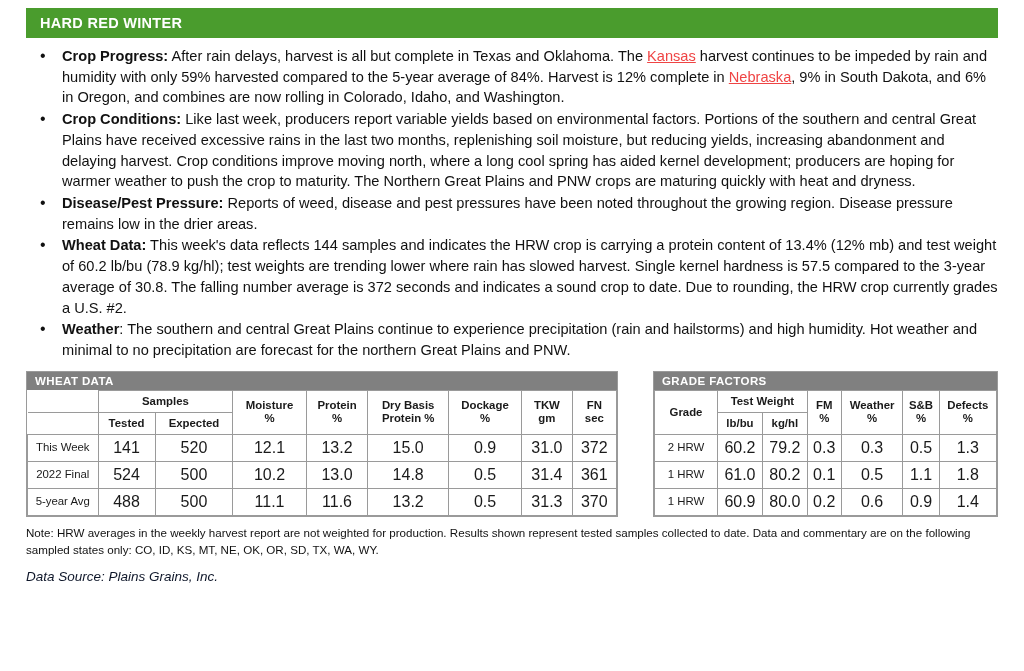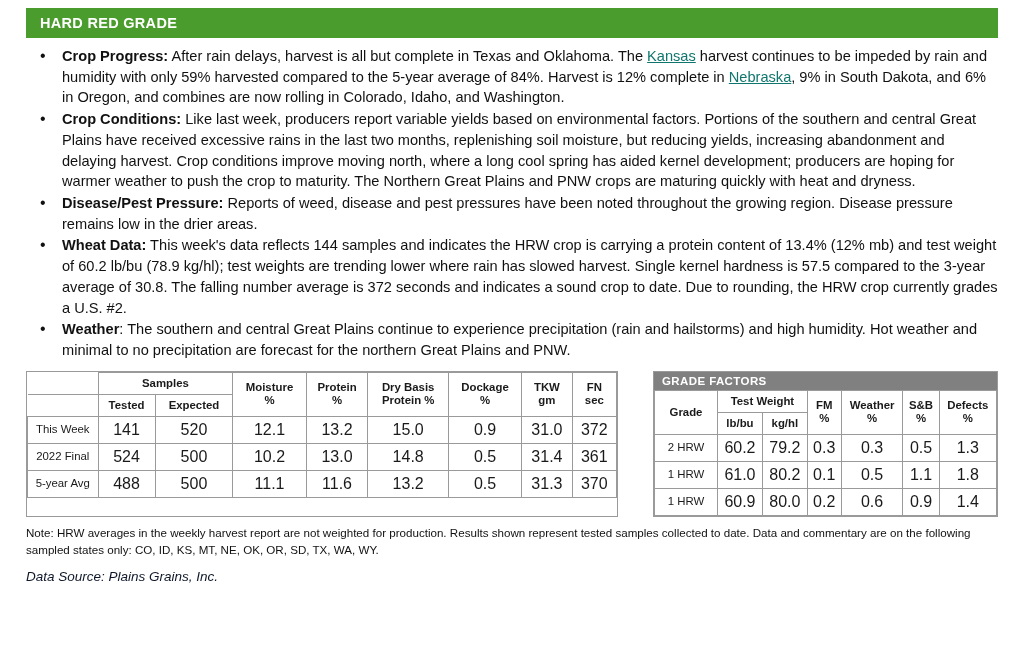--- a/index.html
+++ b/index.html
@@ -51,21 +51,21 @@
     left: 14px;
     top: -1px;
     font-size: 16px;
     color: #111;
   }
   .lead {
     font-weight: bold;
     text-align: center;
   }
   .lnk {
-    color: #0f766e;
+    color: #ef4444;
     text-decoration: underline;
   }
   
   .tables {
     display: flex;
     gap: 8px;
     margin-top: 10px;
   }
   .tbl-wrap {
     border: 1px solid #9a9a9a;
@@ -120,33 +120,34 @@
     font-size: 13.5px;
     font-style: italic;
     color: #0f172a;
   }
 </style>
 </head>
 <body>
 
 <div class="page">
 
-  <div class="banner">HARD RED GRADE</div>
+  <div class="banner">HARD RED WINTER</div>
 
   <ul class="bullets">
     <li><span class="lead">Crop Progress:</span><span id="b0"> After rain delays, harvest is all but complete in Texas and Oklahoma. The <span class="lnk">Kansas</span> harvest continues to be impeded by rain and humidity with only 59% harvested compared to the 5-year average of 84%. Harvest is 12% complete in <span class="lnk">Nebraska</span>, 9% in South Dakota, and 6% in Oregon, and combines are now rolling in Colorado, Idaho, and Washington.</span></li>
     <li><span class="lead">Crop Conditions:</span><span id="b1"> Like last week, producers report variable yields based on environmental factors. Portions of the southern and central Great Plains have received excessive rains in the last two months, replenishing soil moisture, but reducing yields, increasing abandonment and delaying harvest. Crop conditions improve moving north, where a long cool spring has aided kernel development; producers are hoping for warmer weather to push the crop to maturity. The Northern Great Plains and PNW crops are maturing quickly with heat and dryness.</span></li>
     <li><span class="lead">Disease/Pest Pressure:</span><span id="b2"> Reports of weed, disease and pest pressures have been noted throughout the growing region. Disease pressure remains low in the drier areas.</span></li>
     <li><span class="lead">Wheat Data:</span><span id="b3"> This week's data reflects 144 samples and indicates the HRW crop is carrying a protein content of 13.4% (12% mb) and test weight of 60.2 lb/bu (78.9 kg/hl); test weights are trending lower where rain has slowed harvest. Single kernel hardness is 57.5 compared to the 3-year average of 30.8. The falling number average is 372 seconds and indicates a sound crop to date. Due to rounding, the HRW crop currently grades a U.S. #2.</span></li>
     <li><span class="lead">Weather</span><span id="b4">: The southern and central Great Plains continue to experience precipitation (rain and hailstorms) and high humidity. Hot weather and minimal to no precipitation are forecast for the northern Great Plains and PNW.</span></li>
   </ul>
 
   <div class="tables">
 
     <div class="tbl-wrap left">
+      <div class="tbl-title">WHEAT DATA</div>
       <table>
         <thead>
           <tr>
             <th class="hdr-blank" style="width:66px"></th>
             <th colspan="2">Samples</th>
             <th rowspan="2"><span>Moisture</span><br><span>%</span></th>
             <th rowspan="2"><span>Protein</span><br><span>%</span></th>
             <th rowspan="2"><span>Dry Basis</span><br><span>Protein %</span></th>
             <th rowspan="2"><span>Dockage</span><br><span>%</span></th>
             <th rowspan="2"><span>TKW</span><br><span>gm</span></th>

